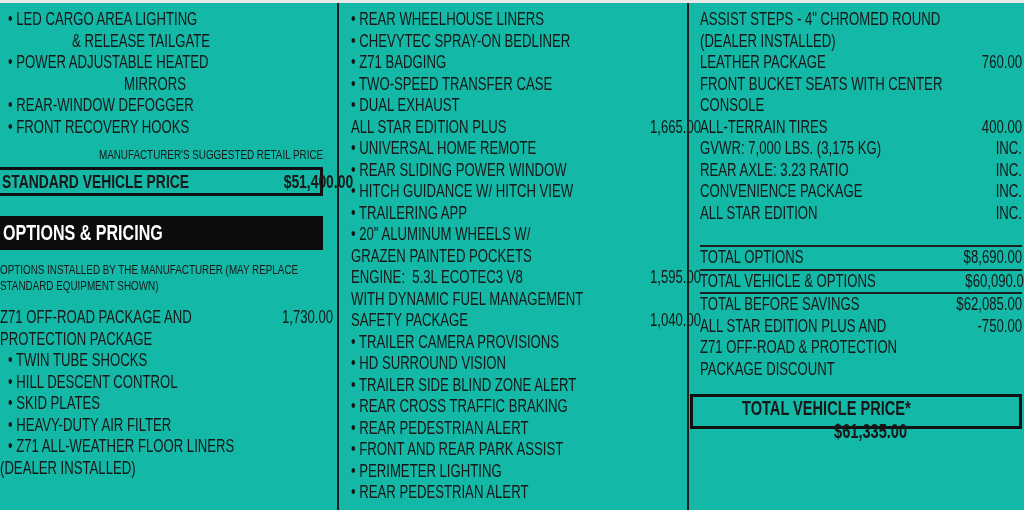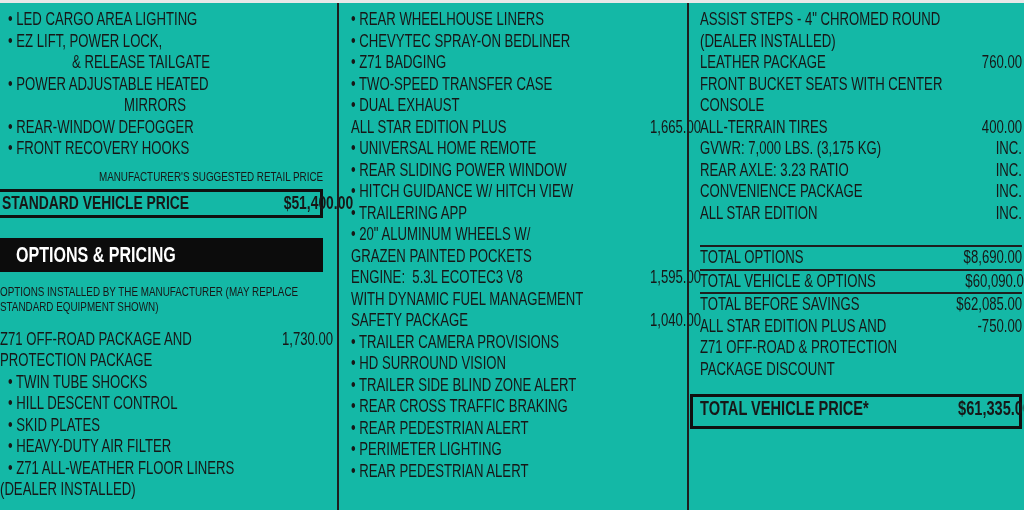--- a/index.html
+++ b/index.html
@@ -32,40 +32,37 @@
   .small { font-size:13.5px; height:15.5px; line-height:15.5px; white-space:nowrap; }
 
   .pbox {
     margin:4px 0 0 -5px; border:3px solid #101010; box-sizing:border-box;
     height:29px; display:flex; justify-content:space-between; align-items:center;
     padding:0 6px 0 4px; font-weight:bold; font-size:19px; white-space:nowrap;
   }
   .bar {
     margin:20px 0 12px 0; background:#0c0c0c; color:#ffffff;
     height:34px; line-height:34px; font-weight:bold; font-size:22px;
-    padding-left:16px; white-space:nowrap;
+    padding-left:3px; white-space:nowrap;
   }
   .rule { height:2px; background:#1e1e1e; }
   .col3 .rule { margin-left:10px; }
   .tbox {
     margin-top:14px; border:3px solid #101010; box-sizing:border-box;
-    height:35px; display:flex; justify-content:space-between; align-items:flex-start;
-    padding:0 4px 0 7px; font-weight:bold; font-size:20px; white-space:nowrap;
+    height:35px; display:flex; justify-content:space-between; align-items:center;
+    padding:0 4px 0 7px; font-weight:bold; font-size:20px; white-space:nowrap;flex-direction:column;
   }
 </style>
 </head>
 <body>
 
 <div class="sheet">
   <div class="col col1" id="col-left">
       <div class="row bullet">
         <span class="tx">• LED CARGO AREA LIGHTING</span>
-      </div>
-      <div class="row bullet">
-        <span class="tx">• EZ LIFT, POWER LOCK,</span>
       </div>
       <div class="row wrap">
         <span class="tx">&amp; RELEASE TAILGATE</span>
       </div>
       <div class="row bullet">
         <span class="tx">• POWER ADJUSTABLE HEATED</span>
       </div>
       <div class="row wrap">
         <span class="tx">MIRRORS</span>
       </div>
@@ -169,20 +166,23 @@
       <div class="row bullet">
         <span class="tx">• TRAILER SIDE BLIND ZONE ALERT</span>
       </div>
       <div class="row bullet">
         <span class="tx">• REAR CROSS TRAFFIC BRAKING</span>
       </div>
       <div class="row bullet">
         <span class="tx">• REAR PEDESTRIAN ALERT</span>
       </div>
       <div class="row bullet">
+        <span class="tx">• FRONT AND REAR PARK ASSIST</span>
+      </div>
+      <div class="row bullet">
         <span class="tx">• PERIMETER LIGHTING</span>
       </div>
       <div class="row bullet">
         <span class="tx">• REAR PEDESTRIAN ALERT</span>
       </div>
     </div>
   <div class="divider d2"></div>
   <div class="col col3" id="col-right">
       <div class="row item">
         <span class="tx">ASSIST STEPS - 4" CHROMED ROUND</span>

